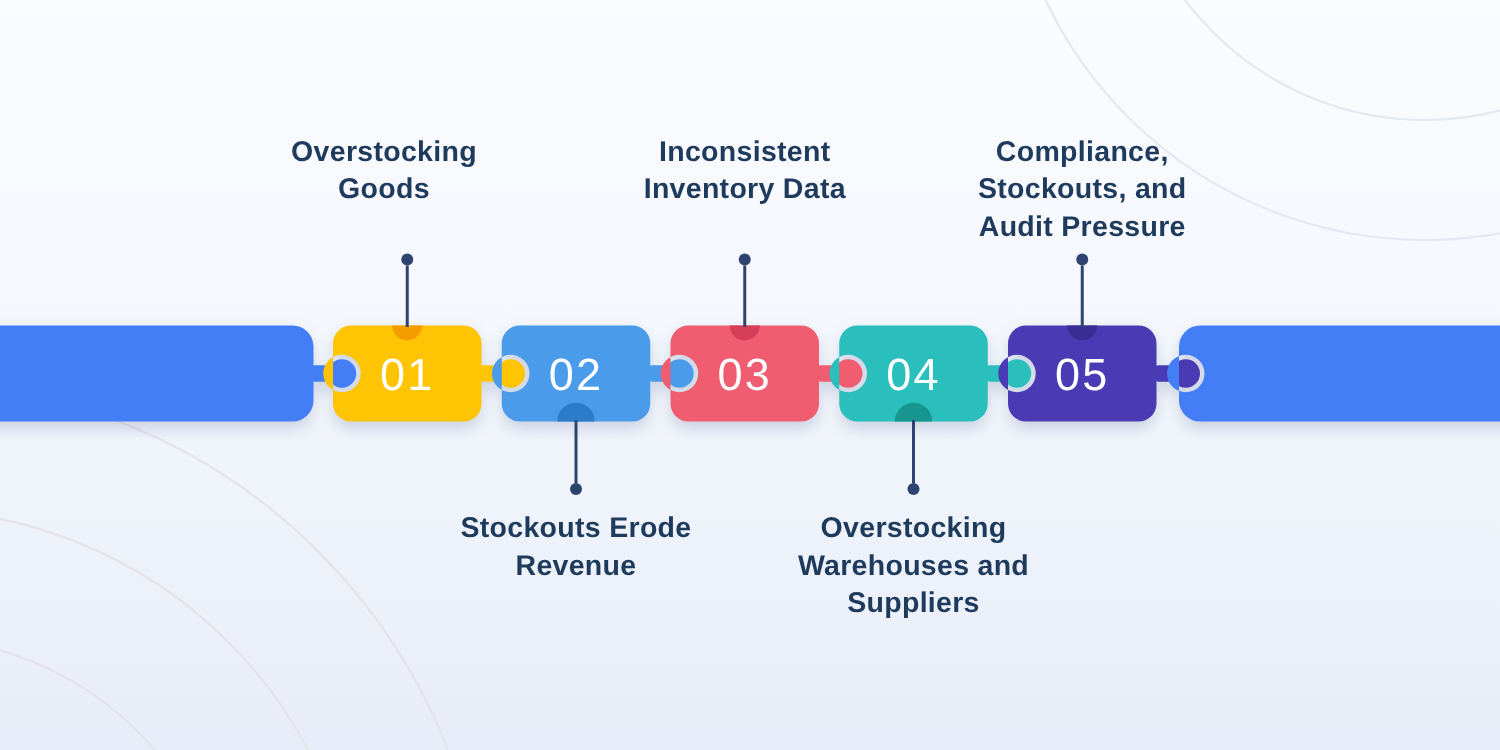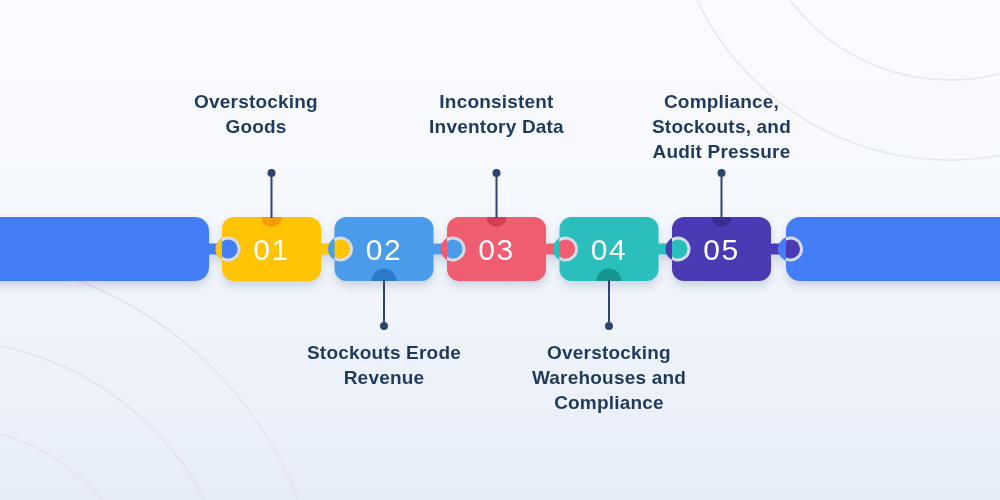--- a/index.html
+++ b/index.html
@@ -96,21 +96,21 @@
         <div>Stockouts Erode</div>
         <div>Revenue</div>
       </div>
       <div class="piece-label" style="left: 496.5px; top: 89px; color: rgb(30, 58, 92);">
         <div>Inconsistent</div>
         <div>Inventory Data</div>
       </div>
       <div class="piece-label" style="left: 609px; top: 340px; color: rgb(30, 58, 92);">
         <div>Overstocking</div>
         <div>Warehouses and</div>
-        <div>Compliance</div>
+        <div>Suppliers</div>
       </div>
       <div class="piece-label" style="left: 721.5px; top: 89px; color: rgb(30, 58, 92);">
         <div>Compliance,</div>
         <div>Stockouts, and</div>
         <div>Audit Pressure</div>
       </div>
     </div>
 </div>
 
 </body></html>

